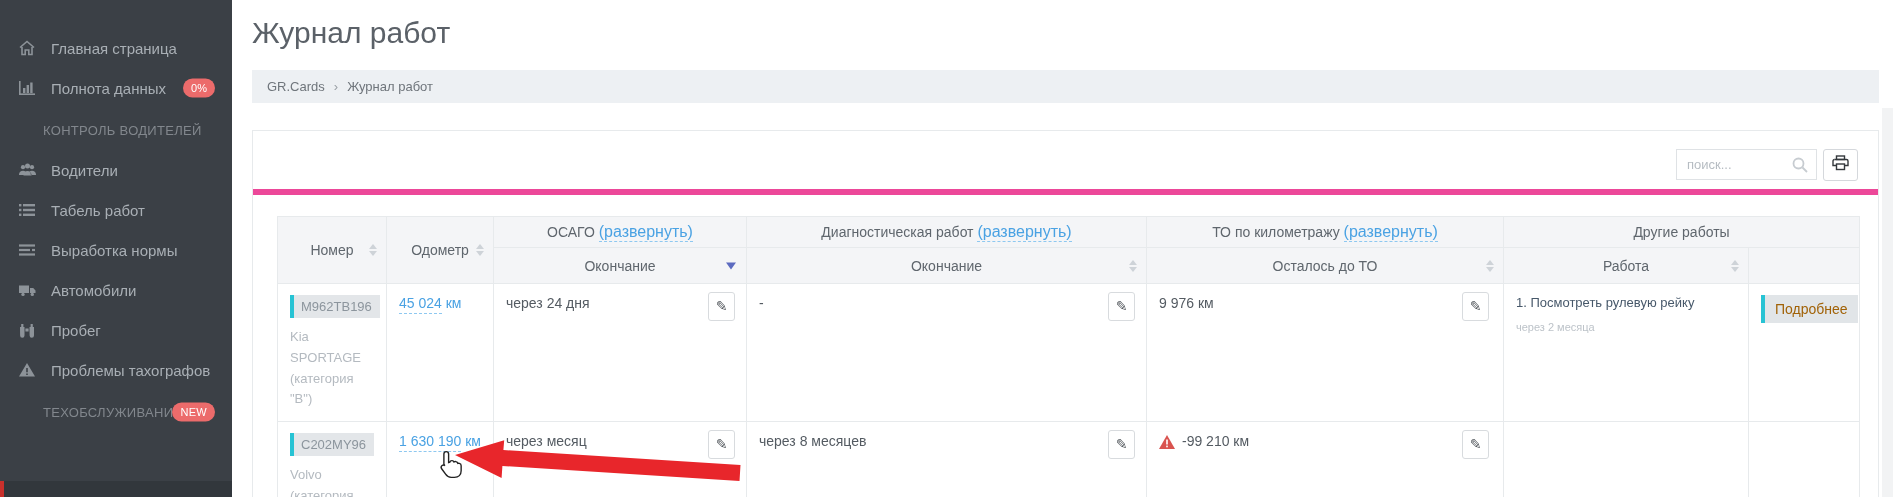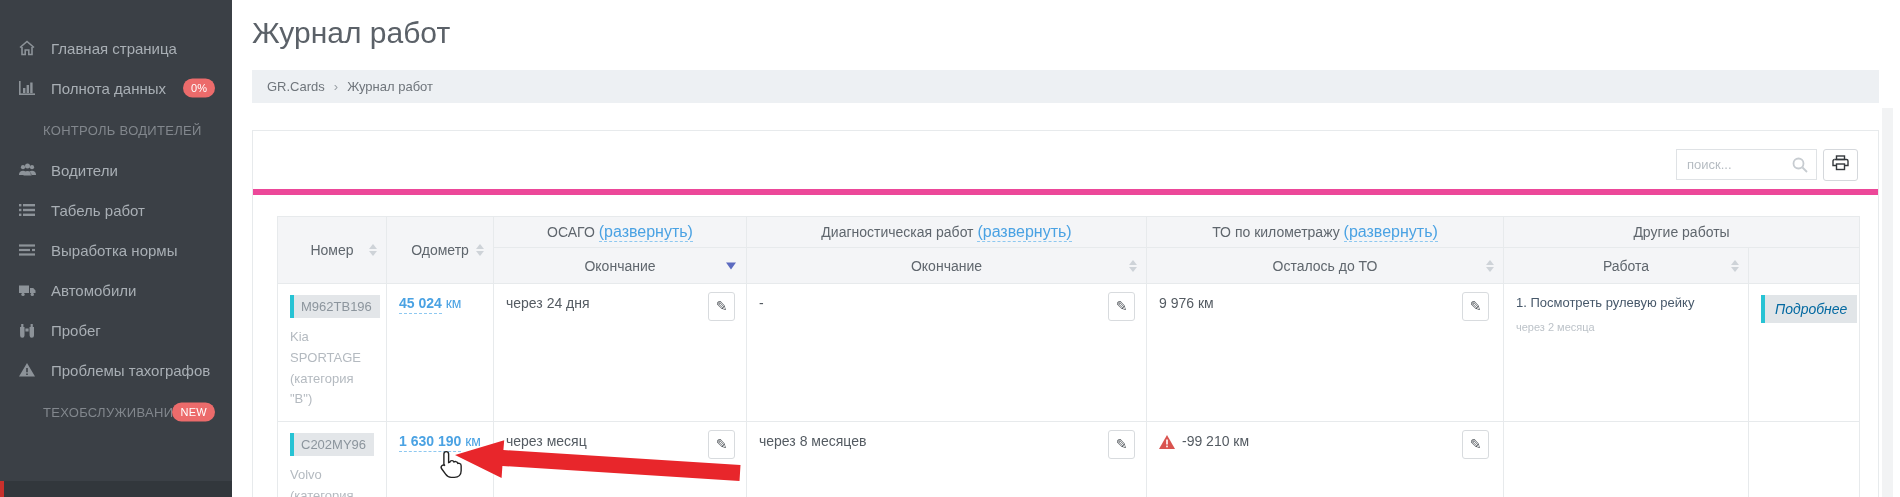--- a/index.html
+++ b/index.html
@@ -62,32 +62,32 @@
   .sort .up { border-bottom:5px solid #ced3d8; }
   .sort .down { border-top:5px solid #ced3d8; }
   .sort-active { position:absolute; right:10px; top:50%; transform:translateY(-50%);
                  width:0; height:0; border-left:5px solid transparent;
                  border-right:5px solid transparent; border-top:7px solid #5c6bc0; cursor:pointer; }
 
   .num-badge { display:inline-block; background:#e3e6e9; border-left:4px solid #27c3d4;
                color:#8c959d; font-size:13px; padding:4px 8px 4px 7px; white-space:nowrap; }
   .vehicle { margin-top:9px; color:#b4bac0; font-size:13px; line-height:1.6; width:82px; }
   .odo-link { color:#4aa2e3; text-decoration:none; border-bottom:1px dashed #8ec8f0;
-              padding-bottom:2px; cursor:pointer;font-weight:bold; }
+              padding-bottom:2px; cursor:pointer; }
   .odo-unit { color:#4aa2e3; }
   .cell-text { color:#545b62; }
   .edit-btn { position:absolute; top:8px; right:11px; width:27px; height:29px;
               border:1px solid #d8dbde; border-radius:3px; background:#fff; color:#4e5358;
               font-size:14px; line-height:27px; text-align:center; cursor:pointer; }
   .to-cell .edit-btn { right:14px; }
   .warn { display:inline-block; vertical-align:-3px; margin-right:7px; }
   .work-title { color:#47586a; font-size:13px; }
   .work-note { margin-top:11px; color:#bdc3c9; font-size:11px; }
   .details-badge { display:inline-block; background:#e1e5e8; border-left:4px solid #27c3d4;
-                   color:#0369a1; font-size:14px; padding:6px 10px; cursor:pointer;font-style:italic; }
+                   color:#a16207; font-size:14px; padding:6px 10px; cursor:pointer; }
 
   .scroll-strip { position:absolute; right:7px; top:108px; width:11px; height:389px;
                   background:#f2f3f4; }
 
   
   .arrow-anno { position:absolute; left:450px; top:440px; pointer-events:none; z-index:5; }
   .cursor-anno { position:absolute; left:437px; top:450px; pointer-events:none; z-index:6; }
 </style>
 </head>
 <body>

